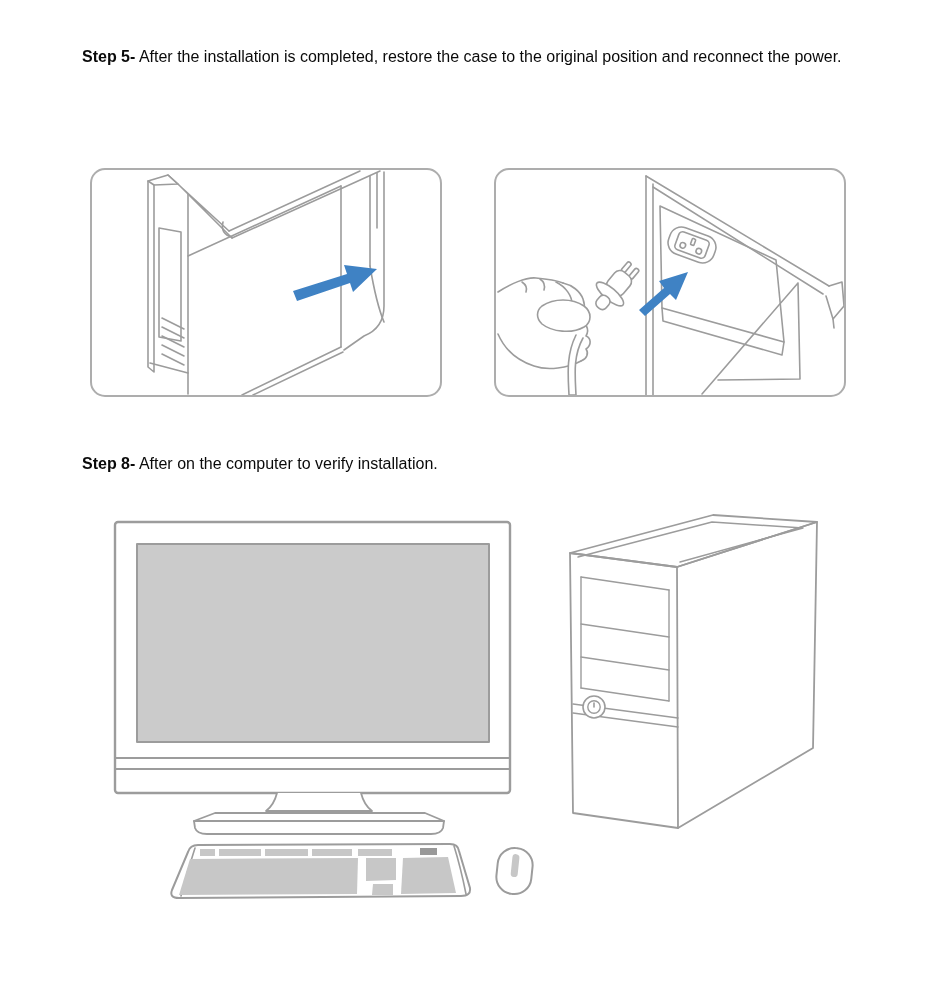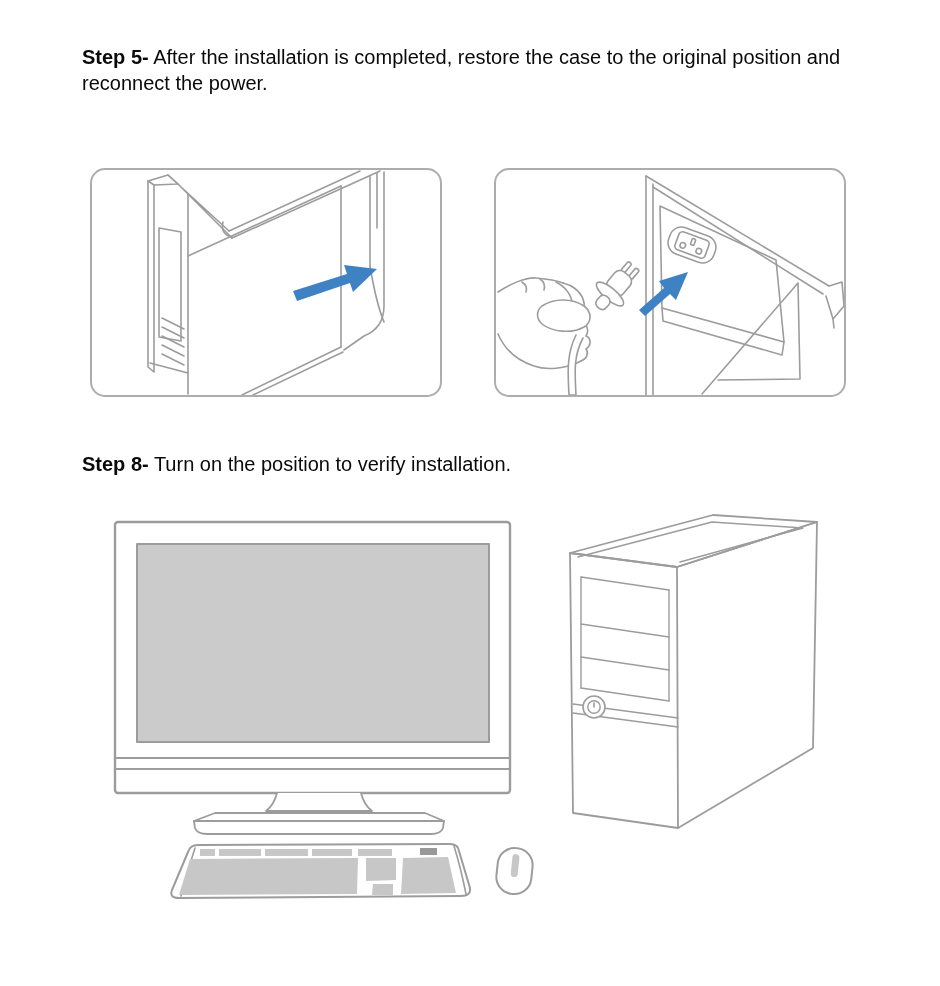--- a/index.html
+++ b/index.html
@@ -2,21 +2,21 @@
 <html style="--background: #ffffff; --text: #0a0a0a; --line-art: #9c9c9c; --panel-border: #adadad; --arrow-blue: #3f82c4; --screen-fill: #cbcbcb; --key-fill: #c7c7c7; --key-dark: #999999;"><head>
 <meta charset="utf-8">
 <style>
   :root{
     --background:#ffffff; --text:#0a0a0a; --line-art:#9c9c9c; --panel-border:#adadad;
     --arrow-blue:#3f82c4; --screen-fill:#cbcbcb; --key-fill:#c7c7c7; --key-dark:#999999;
   }
   html,body{margin:0;padding:0;}
   body{width:940px;height:986px;background:var(--background);position:relative;
        font-family:"Liberation Sans","DejaVu Sans",sans-serif;overflow:hidden;}
-  .step-text{position:absolute;left:82px;width:780px;font-size:20px;line-height:26px;
+  .step-text{position:absolute;left:82px;width:780px;font-size:16px;line-height:26px;
              color:var(--text);margin:0;}
   .step-text b{font-weight:bold;}
   #step5{top:44px;}
   #step6{top:451px;}
   .panel{position:absolute;top:168px;width:352px;height:229px;border:2px solid var(--panel-border);
          border-radius:15px;box-sizing:border-box;overflow:hidden;background:#fff;}
   #panel-left{left:90px;}
   #panel-right{left:494px;}
   .panel svg, .setup svg{display:block;width:100%;height:100%;}
   .setup{position:absolute;left:100px;top:505px;width:750px;height:420px;}
@@ -102,21 +102,21 @@
         <path d="M46 136 C58 128 76 128 88 136 C96 142 96 152 88 157 C76 164 56 162 46 154 C40 148 40 141 46 136 Z" fill="#fff"></path>
         <path d="M26 112 Q32 116 30 122 M44 109 Q50 113 48 120"></path>
       </g>
 
       <path fill="#fff" d="M80 165 C70 185 72 205 73 225 L80 225 C79 205 77 186 87 168"></path>
     </g>
     <path class="arrow" d="M143 140 L168 118 L163 111 L192 102 L180 130 L174 124 L149 146 Z"></path>
   </svg>
 </div>
 
-<p class="step-text" id="step6"><b>Step 8-</b> <span>Turn on the position to verify installation.</span></p>
+<p class="step-text" id="step6"><b>Step 8-</b> <span>After on the computer to verify installation.</span></p>
 
 <div class="setup">
   <svg viewBox="0 0 750 420">
     <g class="art" fill="none" stroke="currentColor" stroke-width="1.8" stroke-linecap="round" stroke-linejoin="round">
 
       <g>
         <rect x="15" y="17" width="395" height="271" rx="3" stroke-width="2.4"></rect>
         <rect x="37" y="39" width="352" height="198" fill="var(--screen-fill)" stroke-width="2"></rect>
         <path d="M15 253 L410 253 M15 264 L410 264"></path>
         <path d="M177 288 Q174 300 166 306 L272 306 Q264 300 261 288" fill="#fff"></path>

